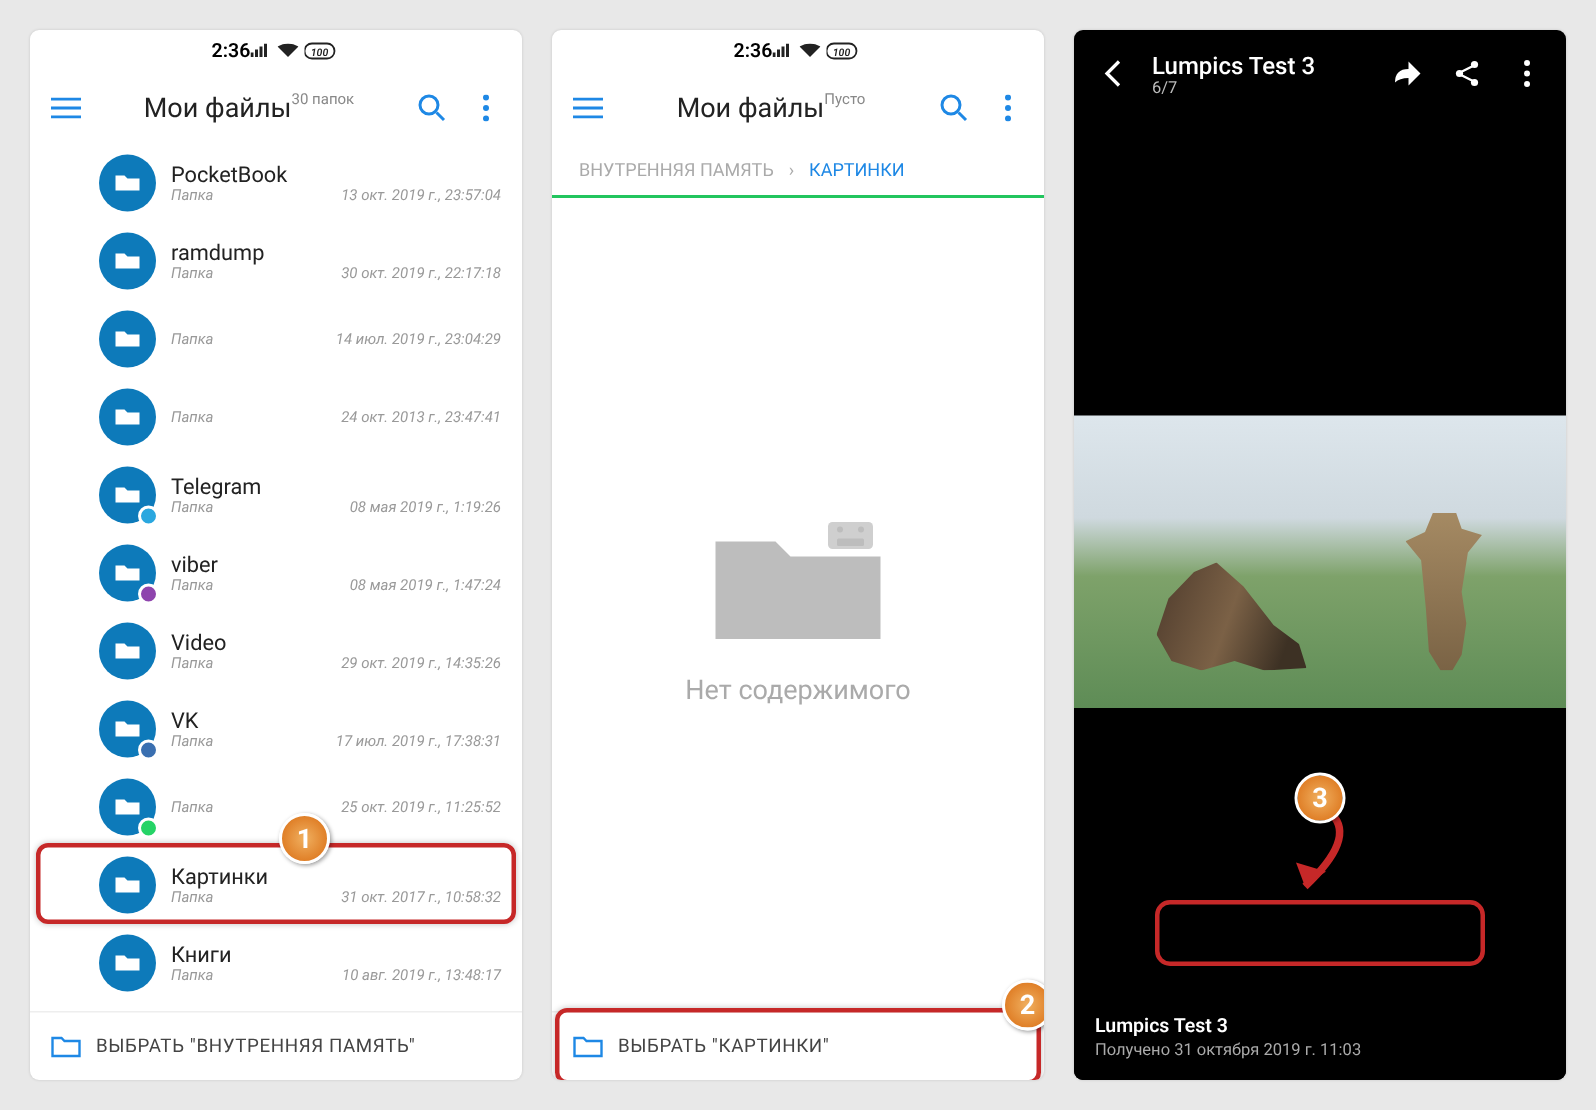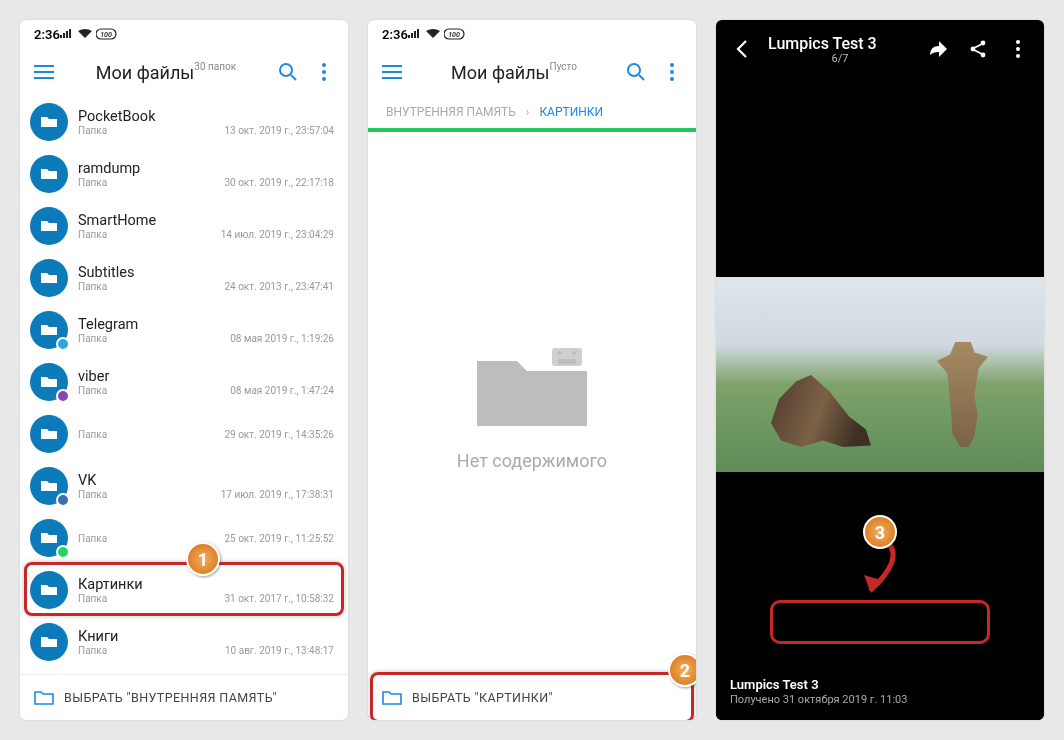--- a/index.html
+++ b/index.html
@@ -22,21 +22,21 @@
     display: flex;
     flex-direction: column;
     box-shadow: 0 0 2px rgba(0,0,0,0.15);
   }
   .phone.dark { background: #000; }
 
   .status-bar {
     height: 28px;
     display: flex;
     align-items: center;
-    justify-content: flex-start;
+    justify-content: center;
     padding: 0 14px;
     font-size: 13px;
     font-weight: 600;
   }
   .status-bar .sb-icons { display:flex; gap:4px; align-items:center;font-style:italic; }
 
   .app-header {
     height: 48px;
     display: flex;
     align-items: center;
@@ -54,53 +54,54 @@
   .ht .sub { font-size: 10px; color:#888; margin-top:-1px; }
 
   .crumbs {
     height: 36px;
     display: flex;
     align-items: center;
     padding: 0 18px;
     font-size: 12px;
     color: #aaa;
     gap: 10px;
-    border-bottom: 4px solid #22c55e;
+    border-bottom: 2px solid #22c55e;
   }
   .crumbs .active { color: #1e88e5; }
 
   .list {
     flex: 1;
     overflow: hidden;
     position: relative;
   }
   .row {
     display: flex;
     align-items: center;
     padding: 6px 14px 6px 10px;
     gap: 10px;
     height: 52px;
+    margin-left: 36px;
   }
   .ic {
     width: 38px; height: 38px;
     border-radius: 50%;
     background: #0d7aba;
     flex-shrink: 0;
     display:flex; align-items:center; justify-content:center;
     position:relative;
   }
   .ic svg { fill:#fff; }
   .badge-br {
     position:absolute; right:-2px; bottom:-2px;
     width:14px; height:14px; border-radius:50%;
     border:2px solid #fff;
   }
   .rinfo { flex:1; display:flex; flex-direction:column; }
   .rname { font-size: 14.5px; color:#222; }
-  .rsub { font-size: 10px; color:#999; }
+  .rsub { font-size: 10px; color:#999;font-style:italic; }
 
   .sel-box {
     position:absolute; left:4px; right:4px;
     border: 3px solid #c62828; border-radius: 8px;
     pointer-events:none;
     box-shadow: 0 0 4px rgba(0,0,0,0.25);
   }
 
   .bottom-bar {
     height: 46px;
@@ -130,21 +131,21 @@
   }
 
   
   .p3-header {
     height: 58px;
     display:flex; align-items:center; padding: 0 12px;
     gap:12px; color:#fff;
   }
   .p3t { flex:1; display:flex; flex-direction:column; }
   .p3t .t1 { font-size:16px; font-weight:500; }
-  .p3t .t2 { font-size:11px; color:#bbb; margin-top:-1px;text-align:center; }
+  .p3t .t2 { font-size:11px; color:#bbb; margin-top:-1px; }
 
   .image-area {
     flex:1; background:#000;
     display:flex; flex-direction:column; justify-content:center;
     position:relative;
   }
   .photo {
     height: 195px;
     display:flex;
     justify-content:space-around;
@@ -267,36 +268,34 @@
     </div>
       </div>
       <div class="row">
     <div class="ic">
       <svg width="18" height="14">
             <path d="M1 2h6l2 2h8v8H1z" fill="#fff"></path>
           </svg>
 
     </div>
     <div class="rinfo">
-      <span class="rname">SmartHome</span>
       <div style="display:flex; justify-content:space-between;">
         <span class="rsub">Папка</span>
         <span class="rsub">14 июл. 2019 г., 23:04:29</span>
       </div>
     </div>
       </div>
       <div class="row">
     <div class="ic">
       <svg width="18" height="14">
             <path d="M1 2h6l2 2h8v8H1z" fill="#fff"></path>
           </svg>
 
     </div>
     <div class="rinfo">
-      <span class="rname">Subtitles</span>
       <div style="display:flex; justify-content:space-between;">
         <span class="rsub">Папка</span>
         <span class="rsub">24 окт. 2013 г., 23:47:41</span>
       </div>
     </div>
       </div>
       <div class="row">
     <div class="ic">
       <svg width="18" height="14">
             <path d="M1 2h6l2 2h8v8H1z" fill="#fff"></path>
@@ -327,20 +326,21 @@
     </div>
       </div>
       <div class="row">
     <div class="ic">
       <svg width="18" height="14">
             <path d="M1 2h6l2 2h8v8H1z" fill="#fff"></path>
           </svg>
 
     </div>
     <div class="rinfo">
+      <span class="rname">Video</span>
       <div style="display:flex; justify-content:space-between;">
         <span class="rsub">Папка</span>
         <span class="rsub">29 окт. 2019 г., 14:35:26</span>
       </div>
     </div>
       </div>
       <div class="row">
     <div class="ic">
       <svg width="18" height="14">
             <path d="M1 2h6l2 2h8v8H1z" fill="#fff"></path>

